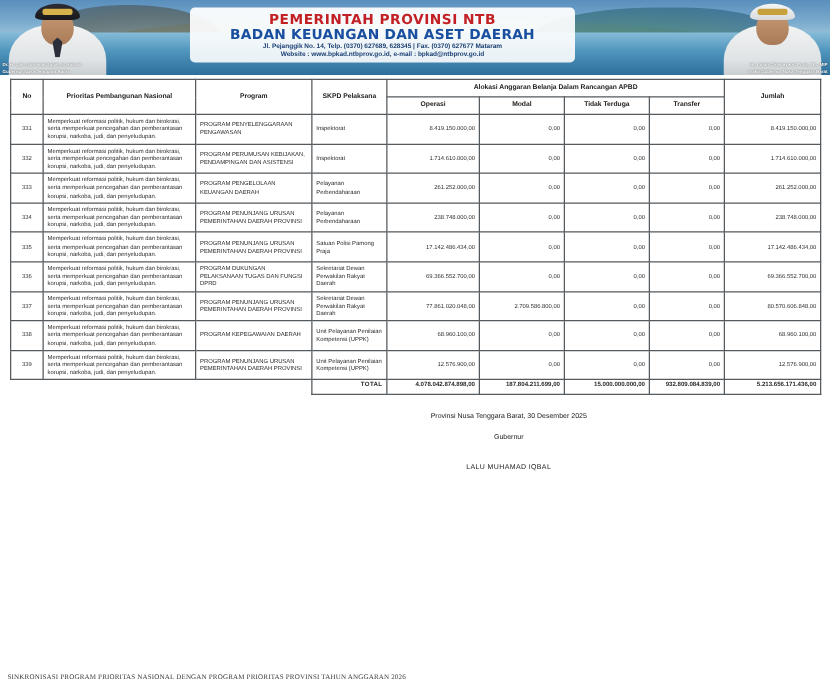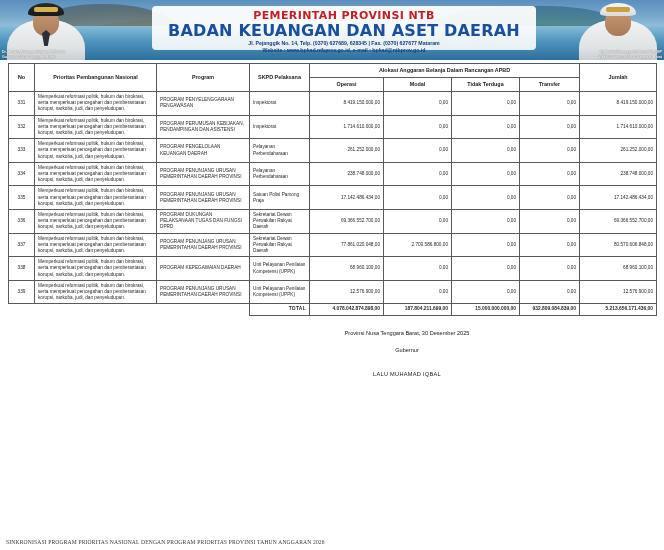--- a/index.html
+++ b/index.html
@@ -75,32 +75,32 @@
     position:absolute;bottom:0;width:100%;
     font-size:3.6px;line-height:5px;
     color:#ffffff;text-shadow:0 0 1px rgba(0,0,0,.8);
     font-weight:bold;padding:0 2px;box-sizing:border-box;
   }
   .p-caption.left{left:0;text-align:left;}
   .p-caption.right{right:0;text-align:right;}
 
   
   .plate{
-    position:absolute;left:152px;top:6px;width:384px;height:44px;
+    position:absolute;left:152px;top:6px;width:308px;height:44px;
     background:linear-gradient(180deg,rgba(255,255,255,.94) 0%,rgba(255,255,255,.88) 100%);
     border-radius:4px;
     text-align:center;
     box-sizing:border-box;padding-top:3px;
   }
   .plate .l1{
     font-size:11px;font-weight:bold;letter-spacing:.4px;color:#c32026;
     font-family:"DejaVu Sans", sans-serif;
   }
   .plate .l2{
-    font-size:16px;font-weight:bold;letter-spacing:.2px;color:#1a4fa0;
+    font-size:11px;font-weight:bold;letter-spacing:.2px;color:#1a4fa0;
     margin-top:-1px;
     font-family:"DejaVu Sans", sans-serif;
   }
   .plate .l3,.plate .l4{
     font-size:5.2px;font-weight:bold;color:#1a3f73;line-height:7px;
   }
 
   
   .sheet{padding:3px 8px 0 8px;box-sizing:border-box;}
   table.grid{

